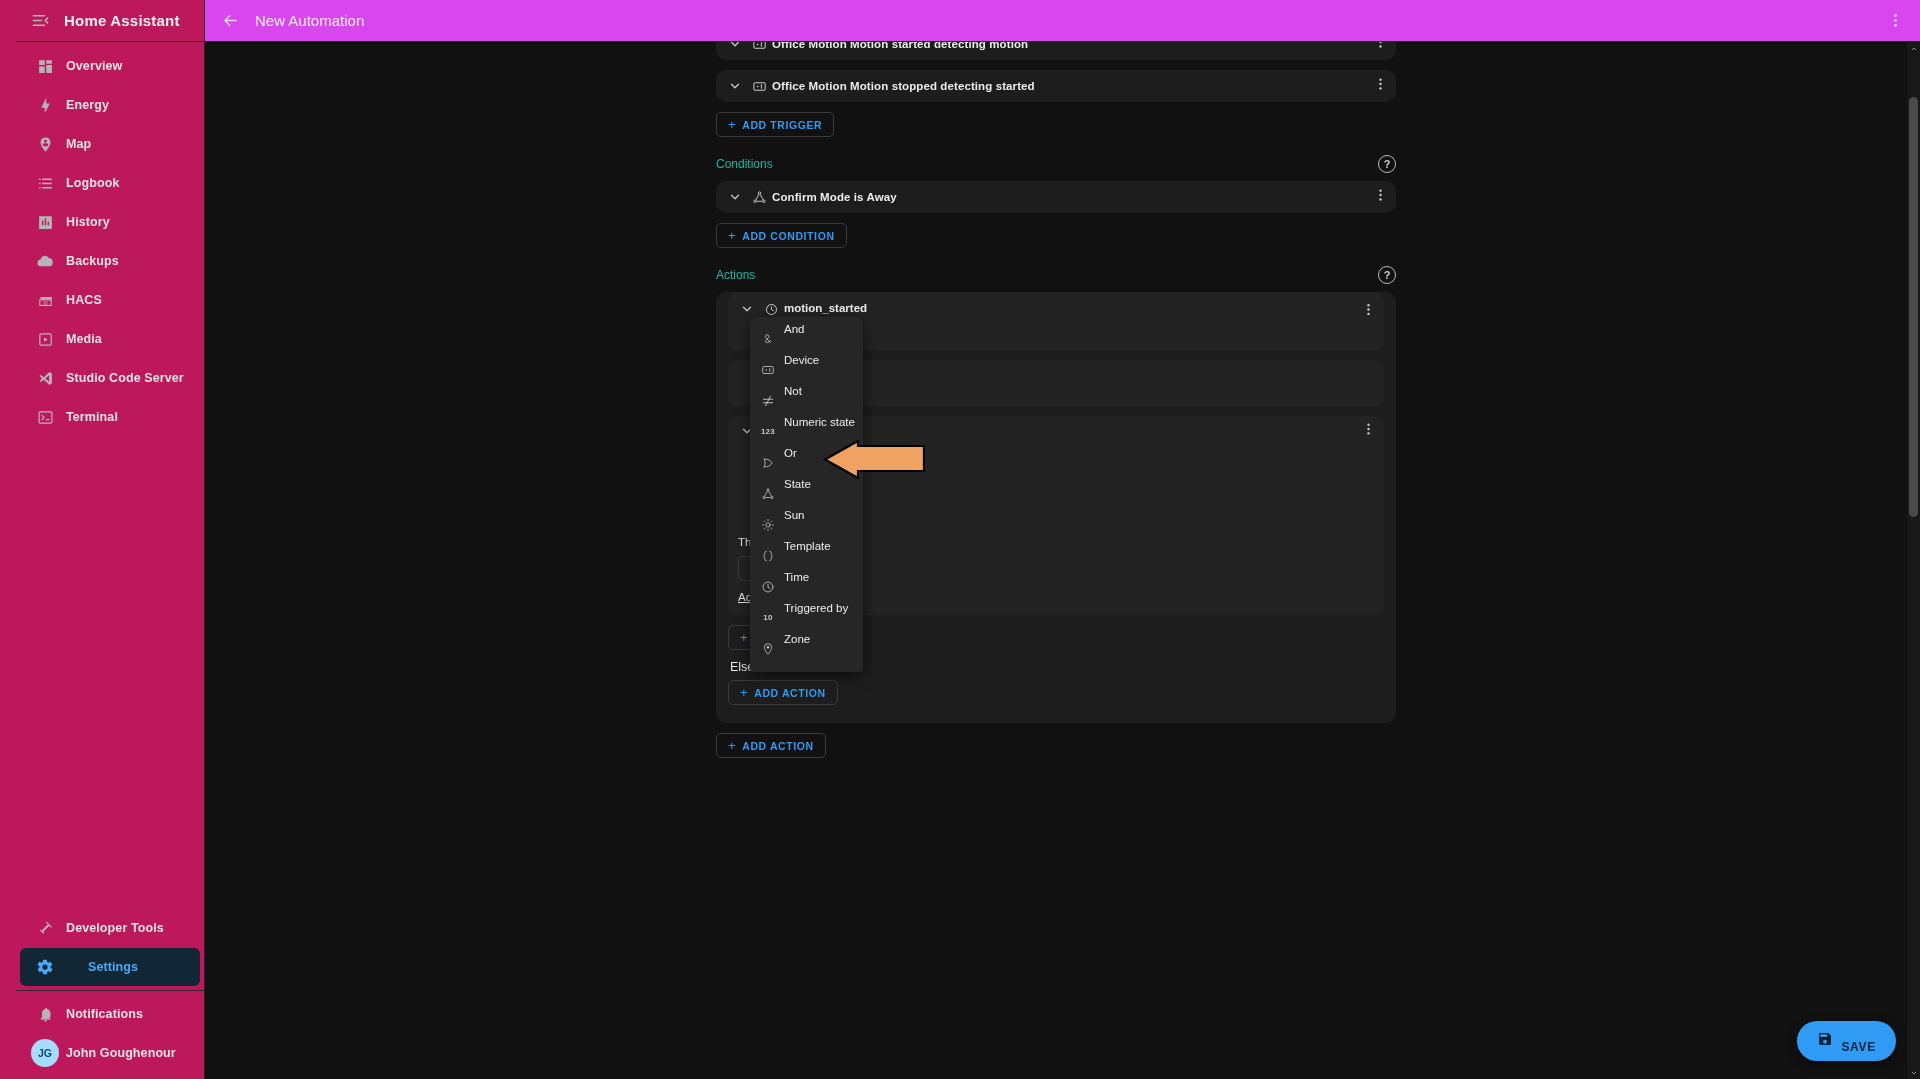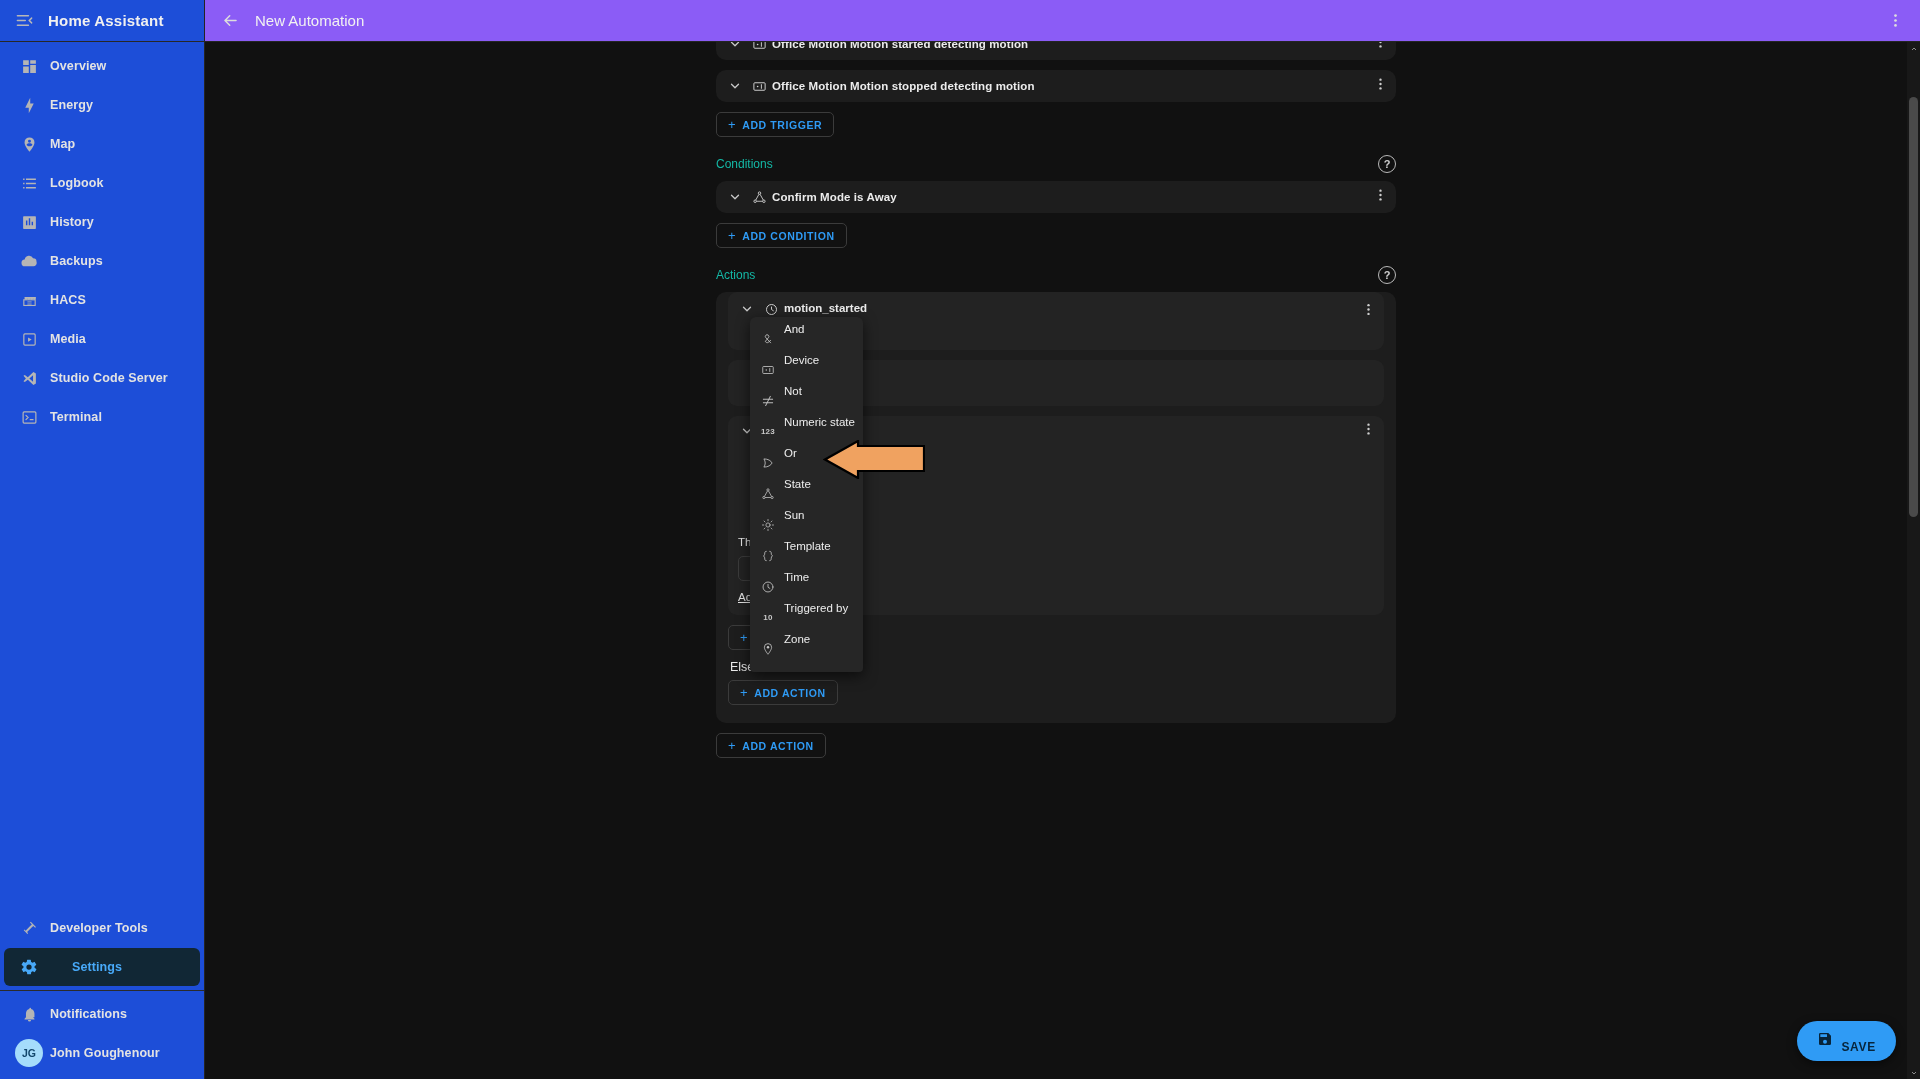--- a/index.html
+++ b/index.html
@@ -8,24 +8,25 @@
     background: #101010;
     font-family: "Liberation Sans", sans-serif;
     color: #e1e1e1;
     overflow: hidden;
   }
   .app { display: flex; width: 1920px; height: 1079px; position: relative; }
 
   
   .sidebar {
     width: 205px; height: 1079px;
-    background: #1d4ed8;
+    background: #be185d;
     border-right: 1px solid #242424;
     display: flex; flex-direction: column;
     flex: 0 0 205px;
+    padding-left: 16px;
   }
   .sb-header {
     height: 42px; display: flex; align-items: center;
     padding: 0 10px; gap: 10px;
     border-bottom: 1px solid #272727;
   }
   .sb-menu-btn {
     width: 28px; height: 28px;
     display: flex; align-items: center; justify-content: center;
     color: #b8b8b8; cursor: pointer; flex: 0 0 28px;
@@ -61,21 +62,21 @@
     background: #a5dcfb; color: #12466b;
     font-size: 10.5px; font-weight: 700;
     display: flex; align-items: center; justify-content: center;
   }
 
   
   .main { flex: 1; display: flex; flex-direction: column; position: relative; background:#101010; }
   .topbar {
     height: 42px; display: flex; align-items: center;
     padding: 0 10px; gap: 10px;
-    background: #8b5cf6; border-bottom: 1px solid #242424;
+    background: #d946ef; border-bottom: 1px solid #242424;
     flex: 0 0 42px;
   }
   .icon-btn {
     width: 30px; height: 30px; border-radius: 50%;
     display: flex; align-items: center; justify-content: center;
     color: #ddd; cursor: pointer; flex: 0 0 30px;
   }
   .page-title { font-size: 15px; font-weight: 400; color: #f2f2f2; }
   .topbar-spacer { flex: 1; }
 
@@ -420,21 +421,21 @@
                   <path d="M6 9l6 6 6-6"></path>
                 </svg>
             </span>
             <span class="cico">
               <svg width="15" height="15" viewBox="0 0 24 24" fill="none" stroke="currentColor" stroke-width="1.5">
                   <rect x="3" y="6" width="18" height="12" rx="1.5"></rect>
                   <circle cx="9" cy="12" r="1.3" fill="currentColor" stroke="none"></circle>
                   <path d="M15 9v6" stroke-linecap="round"></path>
                 </svg>
             </span>
-            <span class="ctext">Office Motion Motion stopped detecting motion</span>
+            <span class="ctext">Office Motion Motion stopped detecting started</span>
             <span class="kebab">
               <svg width="15" height="15" viewBox="0 0 24 24" fill="currentColor">
                   <circle cx="12" cy="5" r="1.9"></circle>
                   <circle cx="12" cy="12" r="1.9"></circle>
                   <circle cx="12" cy="19" r="1.9"></circle>
                 </svg>
             </span>
           </div>
 
           

